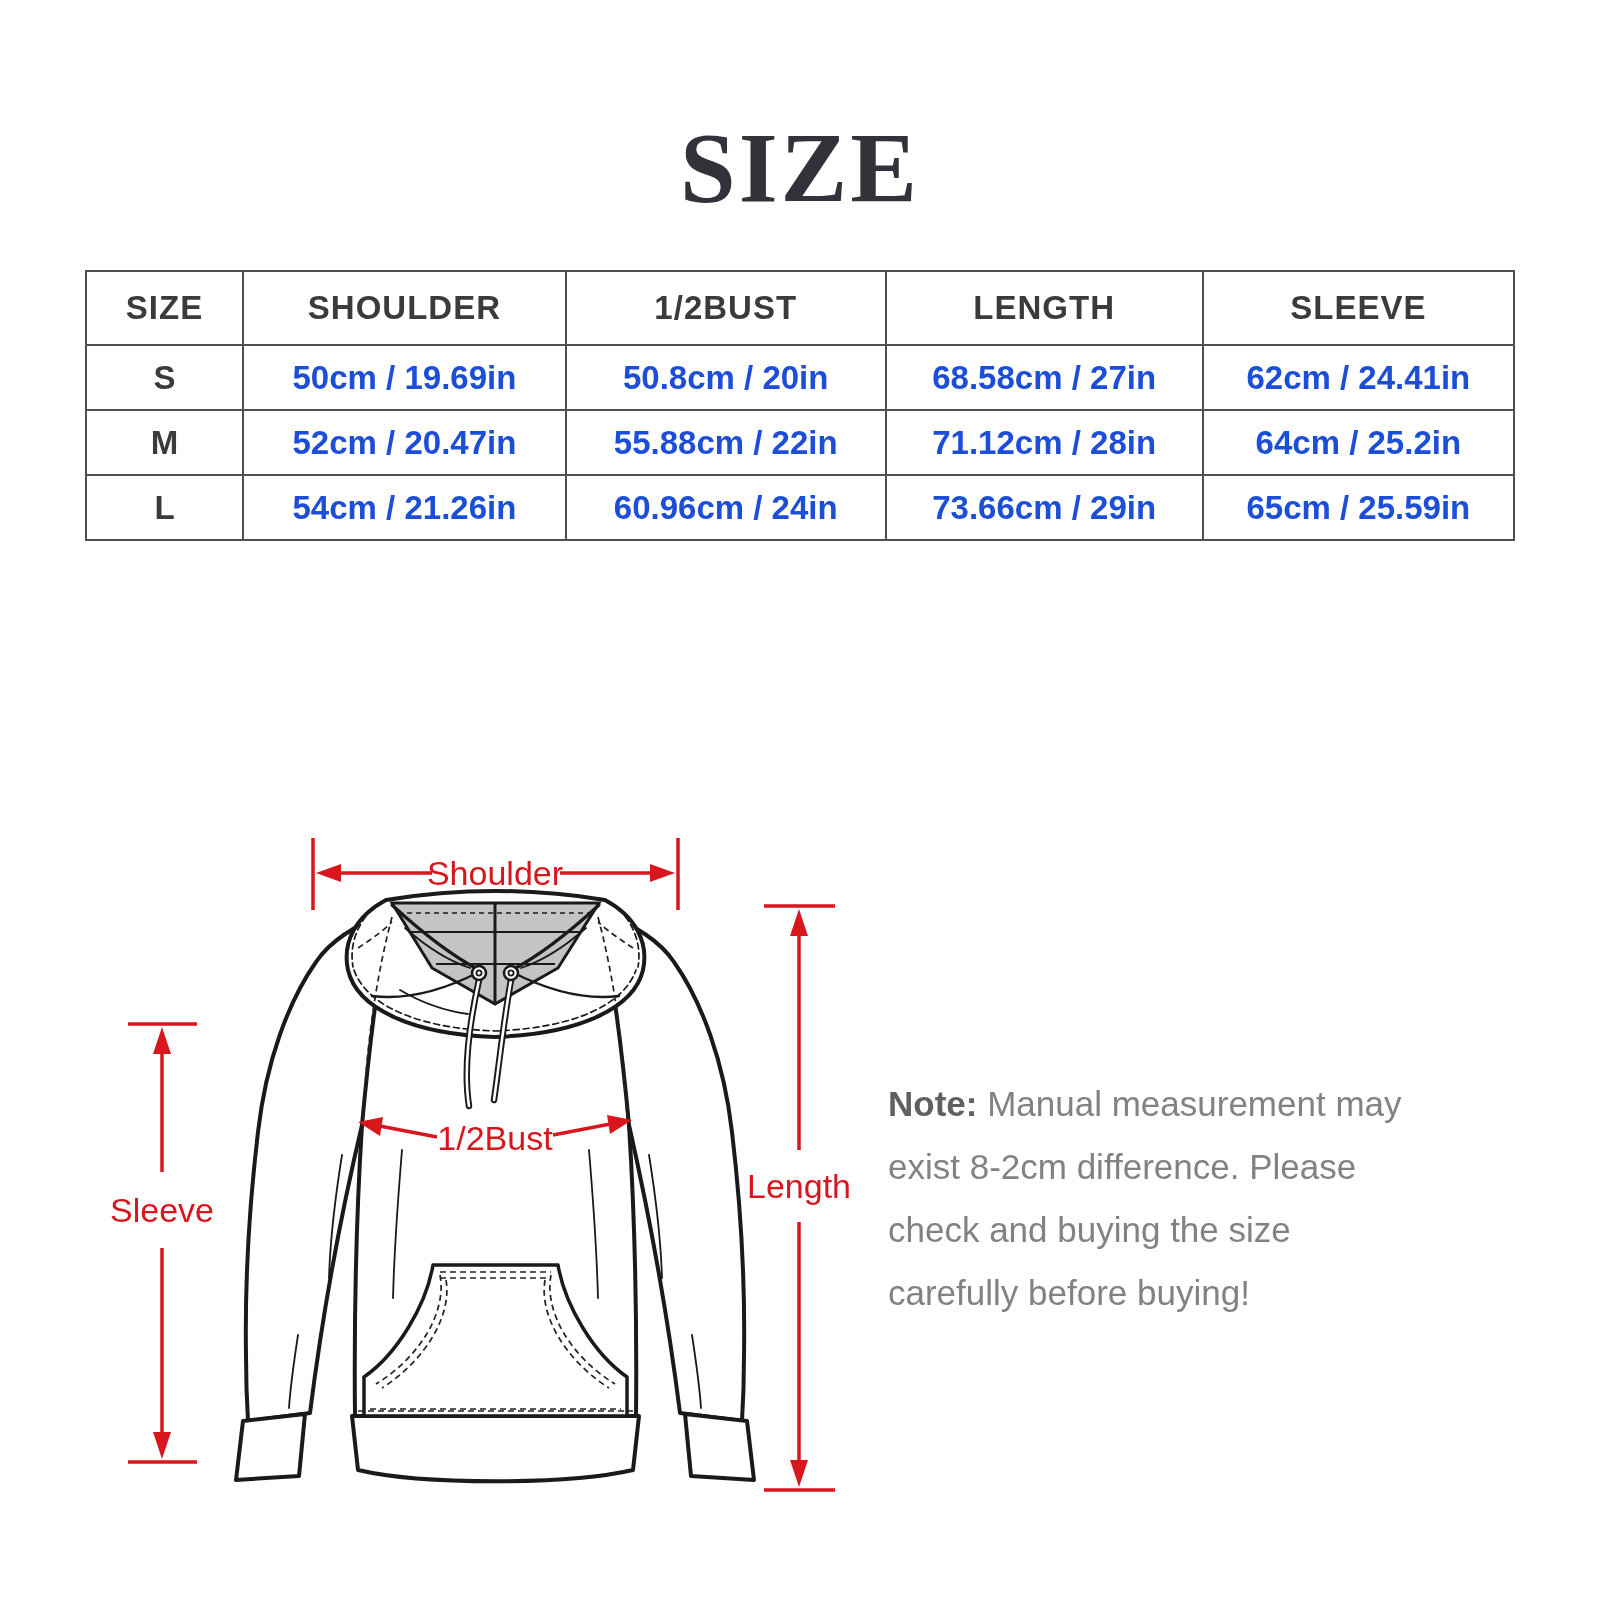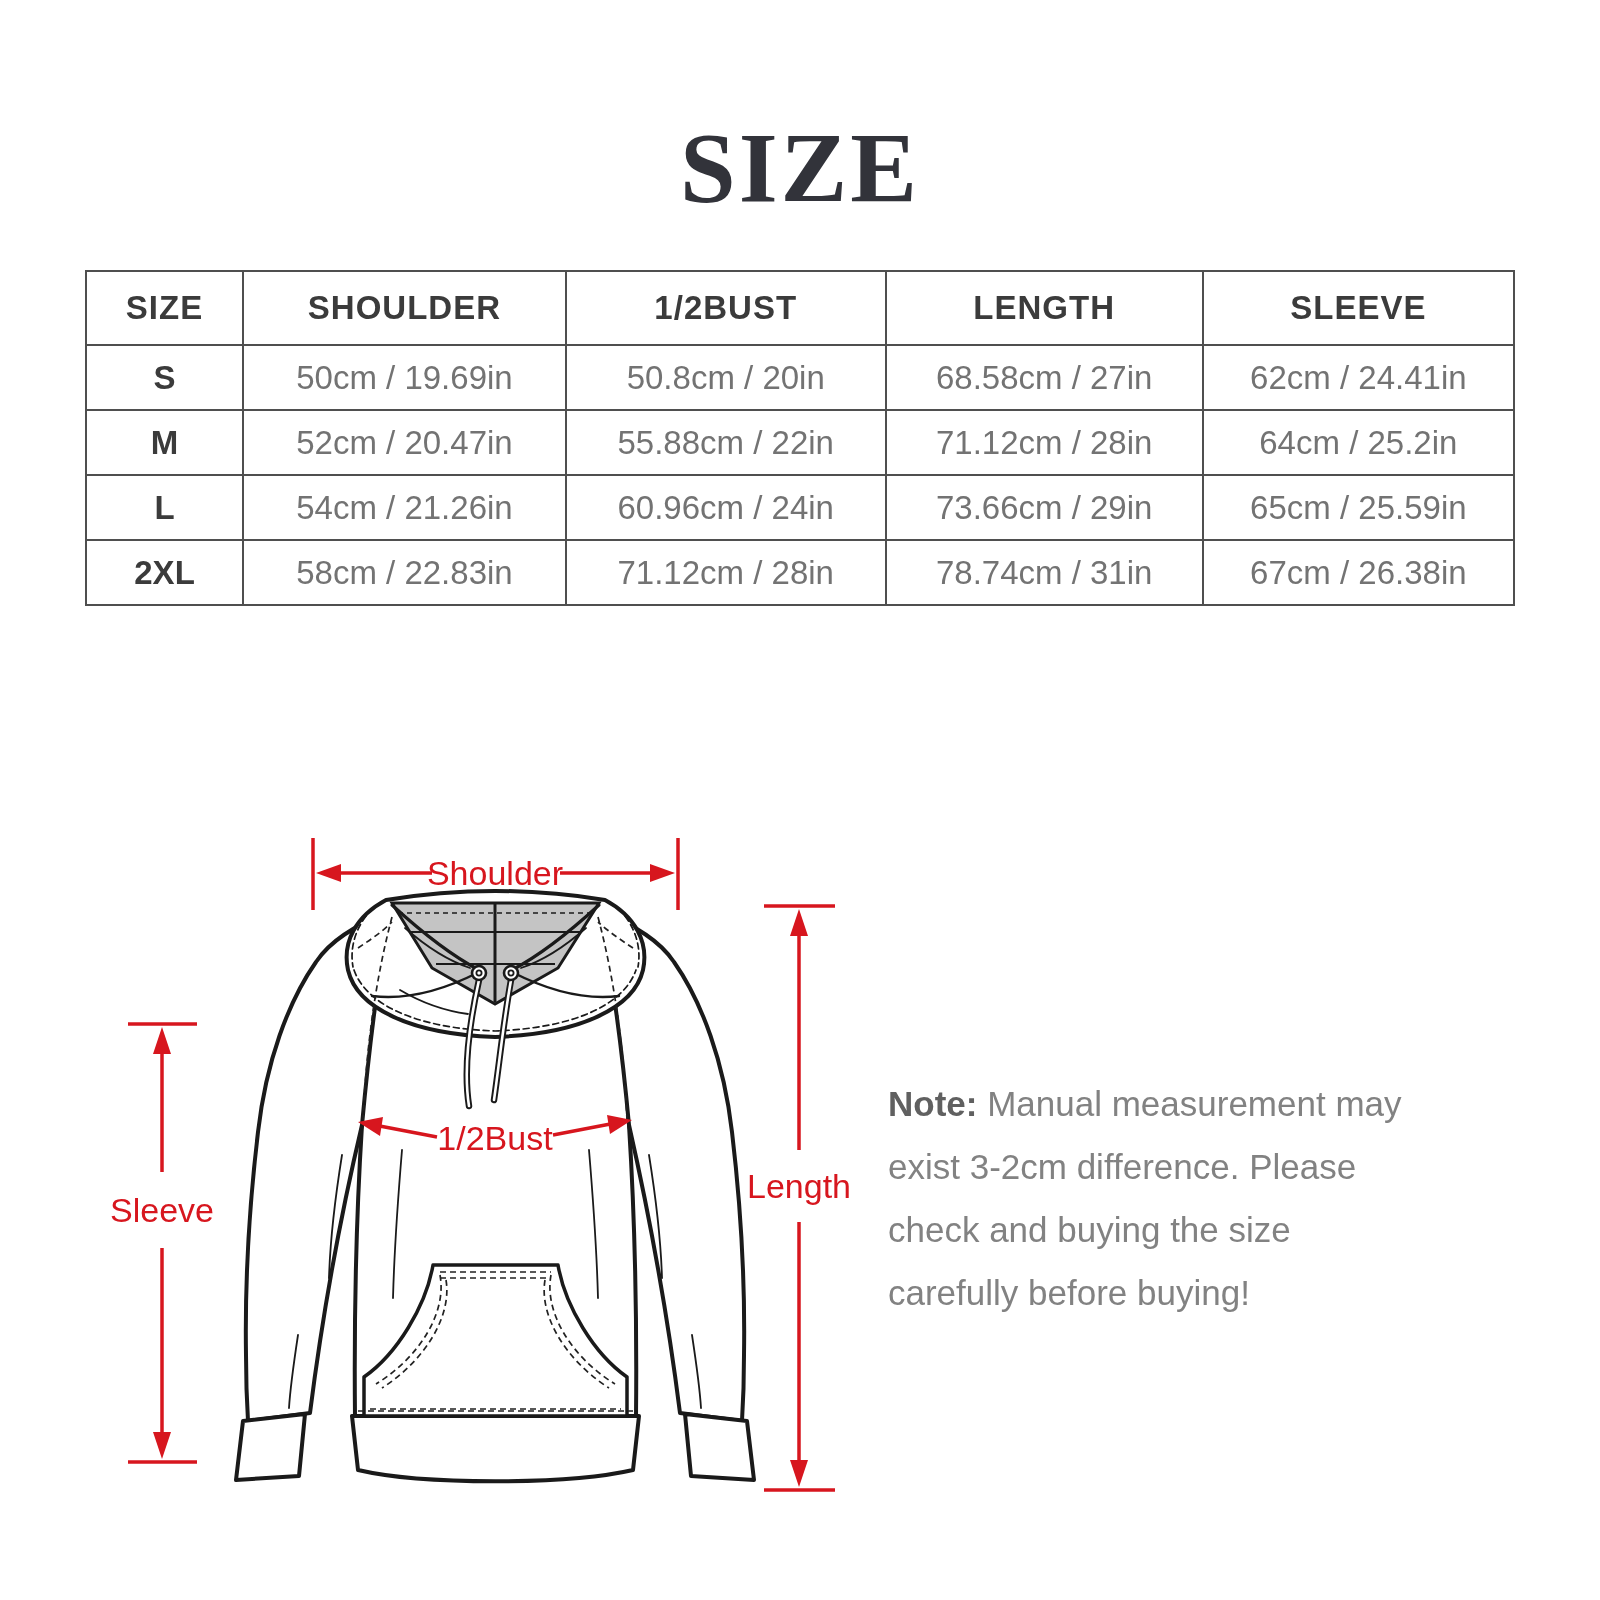--- a/index.html
+++ b/index.html
@@ -17,21 +17,21 @@
     border-collapse:collapse;table-layout:fixed;background:#fff;
   }
   table.size-table th, table.size-table td{
     border:2px solid #4f4f4f;text-align:center;vertical-align:middle;
     padding:0;overflow:hidden;white-space:nowrap;
   }
   table.size-table th{
     height:72px;font-size:33px;font-weight:bold;color:#3b3b3b;letter-spacing:1px;
   }
   table.size-table td{
-    height:63px;font-size:33px;color:#737373;font-weight:normal;
+    height:63px;font-size:33px;color:#1d4ed8;font-weight:bold;
   }
   table.size-table td.size-col{font-weight:bold;color:#3b3b3b;}
   .diagram-wrap{
     position:absolute;left:100px;top:820px;width:760px;height:700px;
   }
   .note-block{
     position:absolute;left:888px;top:1072px;width:620px;
     font-size:35px;line-height:63px;color:#828282;
   }
   .note-block .note-label{font-weight:bold;color:#606060;}
@@ -76,27 +76,20 @@
       <td>55.88cm / 22in</td>
       <td>71.12cm / 28in</td>
       <td>64cm / 25.2in</td>
     </tr>
     <tr>
       <td class="size-col">L</td>
       <td>54cm / 21.26in</td>
       <td>60.96cm / 24in</td>
       <td>73.66cm / 29in</td>
       <td>65cm / 25.59in</td>
-    </tr>
-    <tr>
-      <td class="size-col">2XL</td>
-      <td>58cm / 22.83in</td>
-      <td>71.12cm / 28in</td>
-      <td>78.74cm / 31in</td>
-      <td>67cm / 26.38in</td>
     </tr>
   </tbody>
 </table>
 
 <div class="diagram-wrap">
 <svg viewBox="0 0 760 700" width="760" height="700">
 
   <g stroke="#1a1a1a" fill="#ffffff" stroke-linecap="round" stroke-linejoin="round">
 
     <path stroke-width="4" d="M 228,134 C 252,116 282,100 300,92 L 490,92 C 508,100 538,116 562,134
@@ -211,16 +204,16 @@
   </g>
   <text class="red-label" text-anchor="middle" x="395" y="65">Shoulder</text>
   <text class="red-label" text-anchor="middle" x="62" y="402">Sleeve</text>
   <text class="red-label" text-anchor="middle" x="395" y="330">1/2Bust</text>
   <text class="red-label" text-anchor="middle" x="699" y="378">Length</text>
 </svg>
 </div>
 
 <div class="note-block">
   <div class="note-line"><span class="note-label">Note:</span><span> Manual measurement may</span></div>
-  <div class="note-line">exist 3-2cm difference. Please</div>
+  <div class="note-line">exist 8-2cm difference. Please</div>
   <div class="note-line">check and buying the size</div>
   <div class="note-line">carefully before buying!</div>
 </div>
 
 </body></html>

